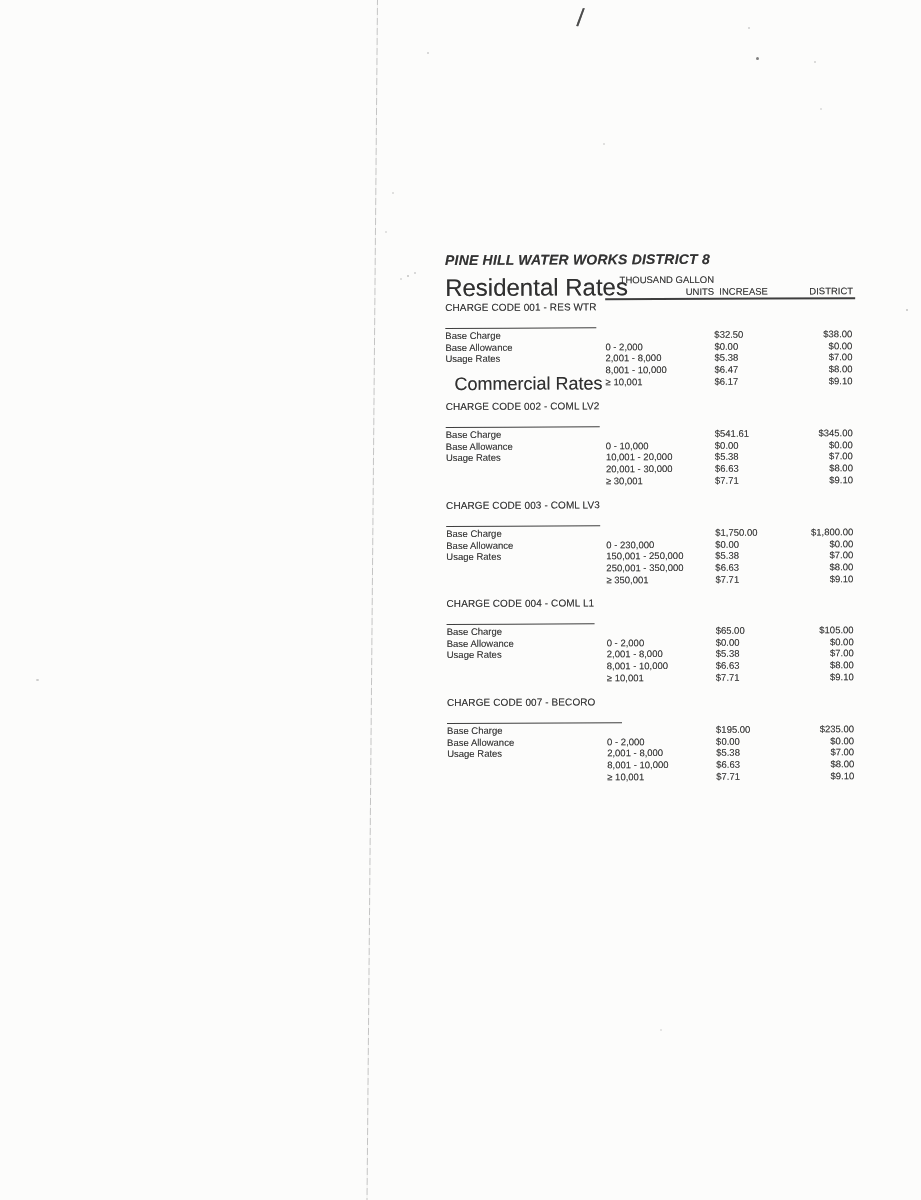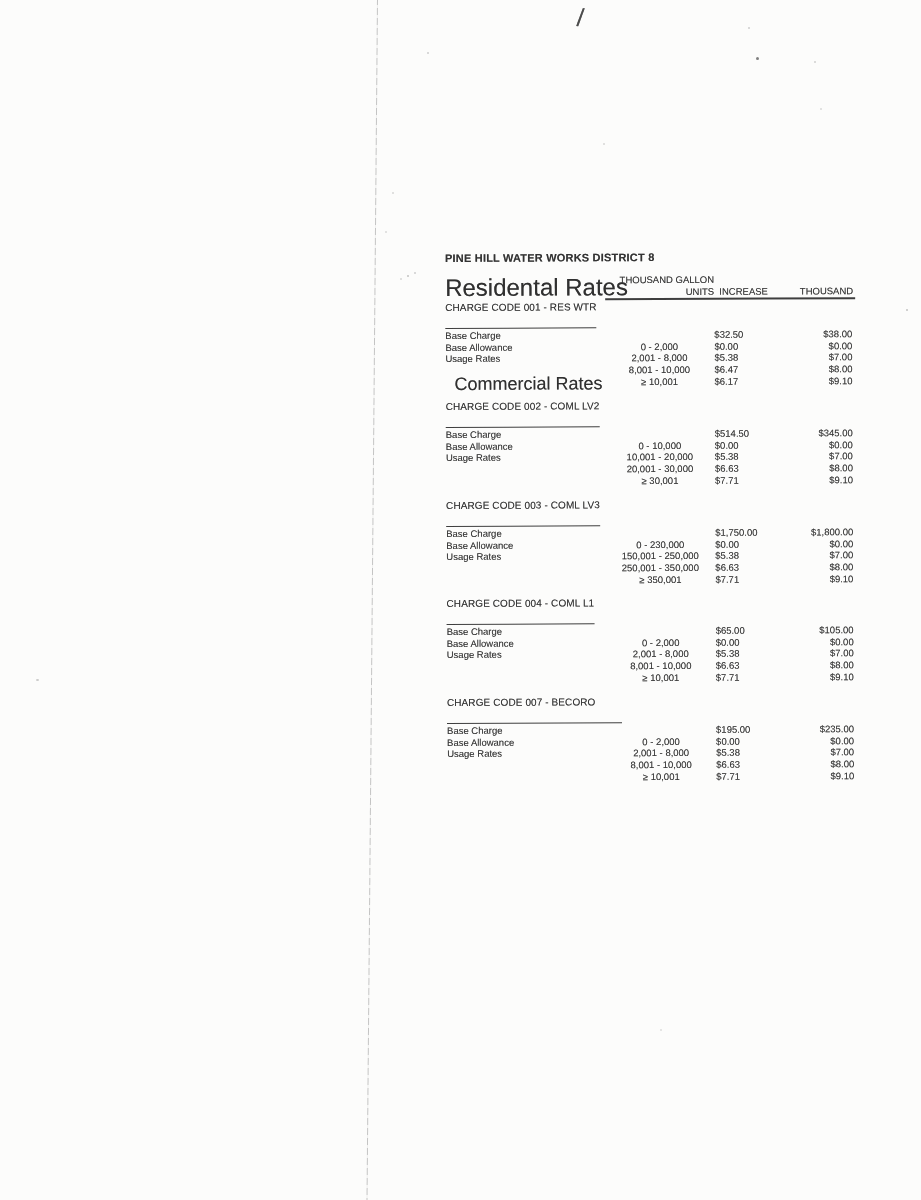--- a/index.html
+++ b/index.html
@@ -27,22 +27,23 @@
 
   
   .doc{
     position:absolute;left:445px;top:0;width:420px;height:820px;
     color:#3a3a3a;
     transform:rotate(-0.25deg);transform-origin:0 260px;
     text-shadow:0 0 .5px rgba(45,45,45,.5);
   }
   .doc-title{
     position:absolute;top:252px;left:0;
-    font-size:11px;font-weight:bold;letter-spacing:.2px;color:#333;
+    font-size:14px;font-weight:bold;letter-spacing:.2px;color:#333;
     white-space:nowrap;
+    font-style:italic;
   }
   .heading-res{position:absolute;top:274px;left:0;font-size:24px;color:#303030;white-space:nowrap;}
   .heading-com{position:absolute;top:374px;left:9px;font-size:18px;color:#303030;white-space:nowrap;}
 
   
   .thead{
     position:absolute;top:275px;left:160px;width:250px;height:24px;
     border-bottom:2px solid #3e3e3e;font-size:9.5px;color:#3a3a3a;
   }
   .th-units{position:absolute;top:0;left:0;width:109px;text-align:right;line-height:11.5px;}
@@ -52,21 +53,21 @@
   
   .section{position:absolute;left:0;width:410px;font-size:9.5px;}
   .charge-code{
     display:inline-block;font-size:10px;letter-spacing:.1px;
     border-bottom:1.2px solid #3e3e3e;padding-bottom:15px;color:#353535;
     white-space:nowrap;
   }
   .rows{margin-top:1px;}
   .row{display:grid;grid-template-columns:160px 109px 59px 82px;height:11.65px;line-height:11.65px;}
   .cell{overflow:visible;white-space:nowrap;}
-  .cell.units{text-align:center;padding-right:1px;}
+  .cell.units{text-align:left;padding-right:1px;}
   .cell.existing{padding-right:1px;}
   .cell.increase{text-align:right;padding-right:3px;}
 </style>
 </head>
 <body>
 
 <div class="fold-line"></div>
 
 <div class="pen-slash">/</div>
 
@@ -90,21 +91,21 @@
   <div class="doc-title">PINE HILL WATER WORKS DISTRICT 8</div>
 
   <div class="heading-res">Residental Rates</div>
 
   <div class="thead">
     <div class="th-units">
       <div>THOUSAND GALLON</div>
       <div>UNITS</div>
     </div>
     <div class="th-existing">INCREASE</div>
-    <div class="th-increase">THOUSAND</div>
+    <div class="th-increase">DISTRICT</div>
   </div>
 
   <div class="heading-com">Commercial Rates</div>
 
   <div>
       <div class="section" style="top: 302px;"><div class="charge-code">CHARGE CODE 001 - RES WTR</div><div class="rows">
           <div class="row">
             <div class="cell label">Base Charge</div>
             <div class="cell units"></div>
             <div class="cell existing">$32.50</div>
@@ -132,21 +133,21 @@
             <div class="cell label"></div>
             <div class="cell units">≥ 10,001</div>
             <div class="cell existing">$6.17</div>
             <div class="cell increase">$9.10</div>
           </div>
         </div></div>
       <div class="section" style="top: 401px;"><div class="charge-code">CHARGE CODE 002 - COML LV2</div><div class="rows">
           <div class="row">
             <div class="cell label">Base Charge</div>
             <div class="cell units"></div>
-            <div class="cell existing">$514.50</div>
+            <div class="cell existing">$541.61</div>
             <div class="cell increase">$345.00</div>
           </div>
           <div class="row">
             <div class="cell label">Base Allowance</div>
             <div class="cell units">0 - 10,000</div>
             <div class="cell existing">$0.00</div>
             <div class="cell increase">$0.00</div>
           </div>
           <div class="row">
             <div class="cell label">Usage Rates</div>

